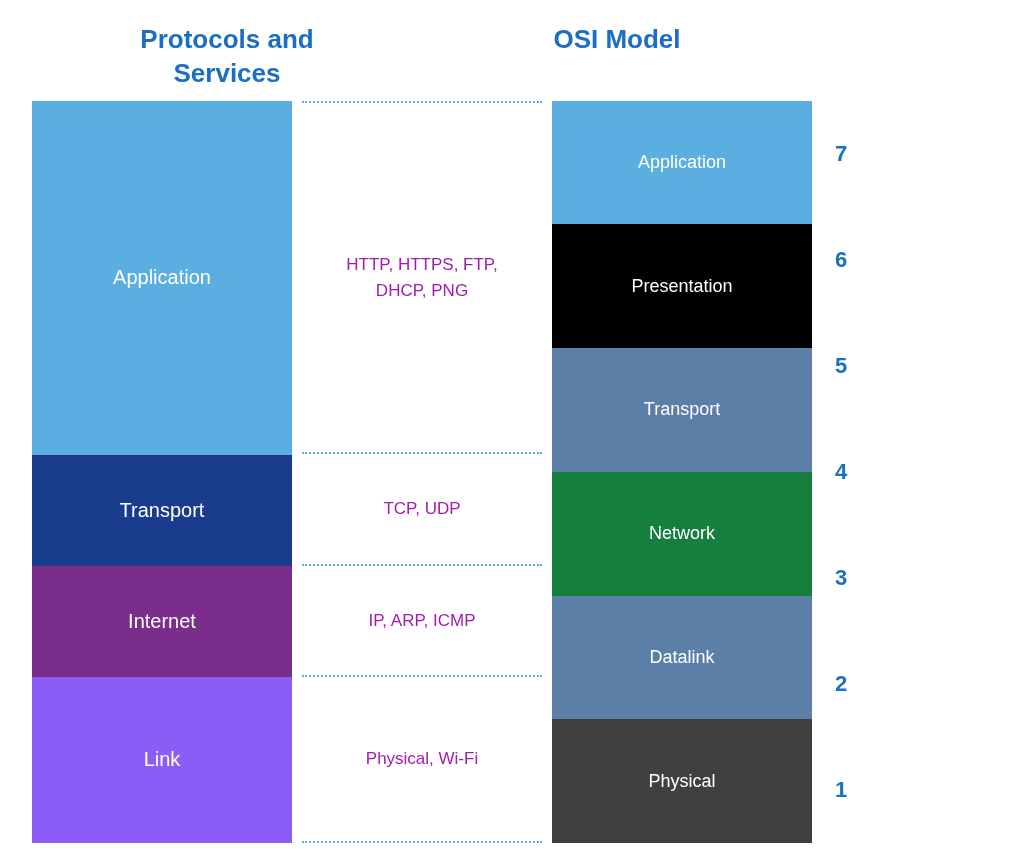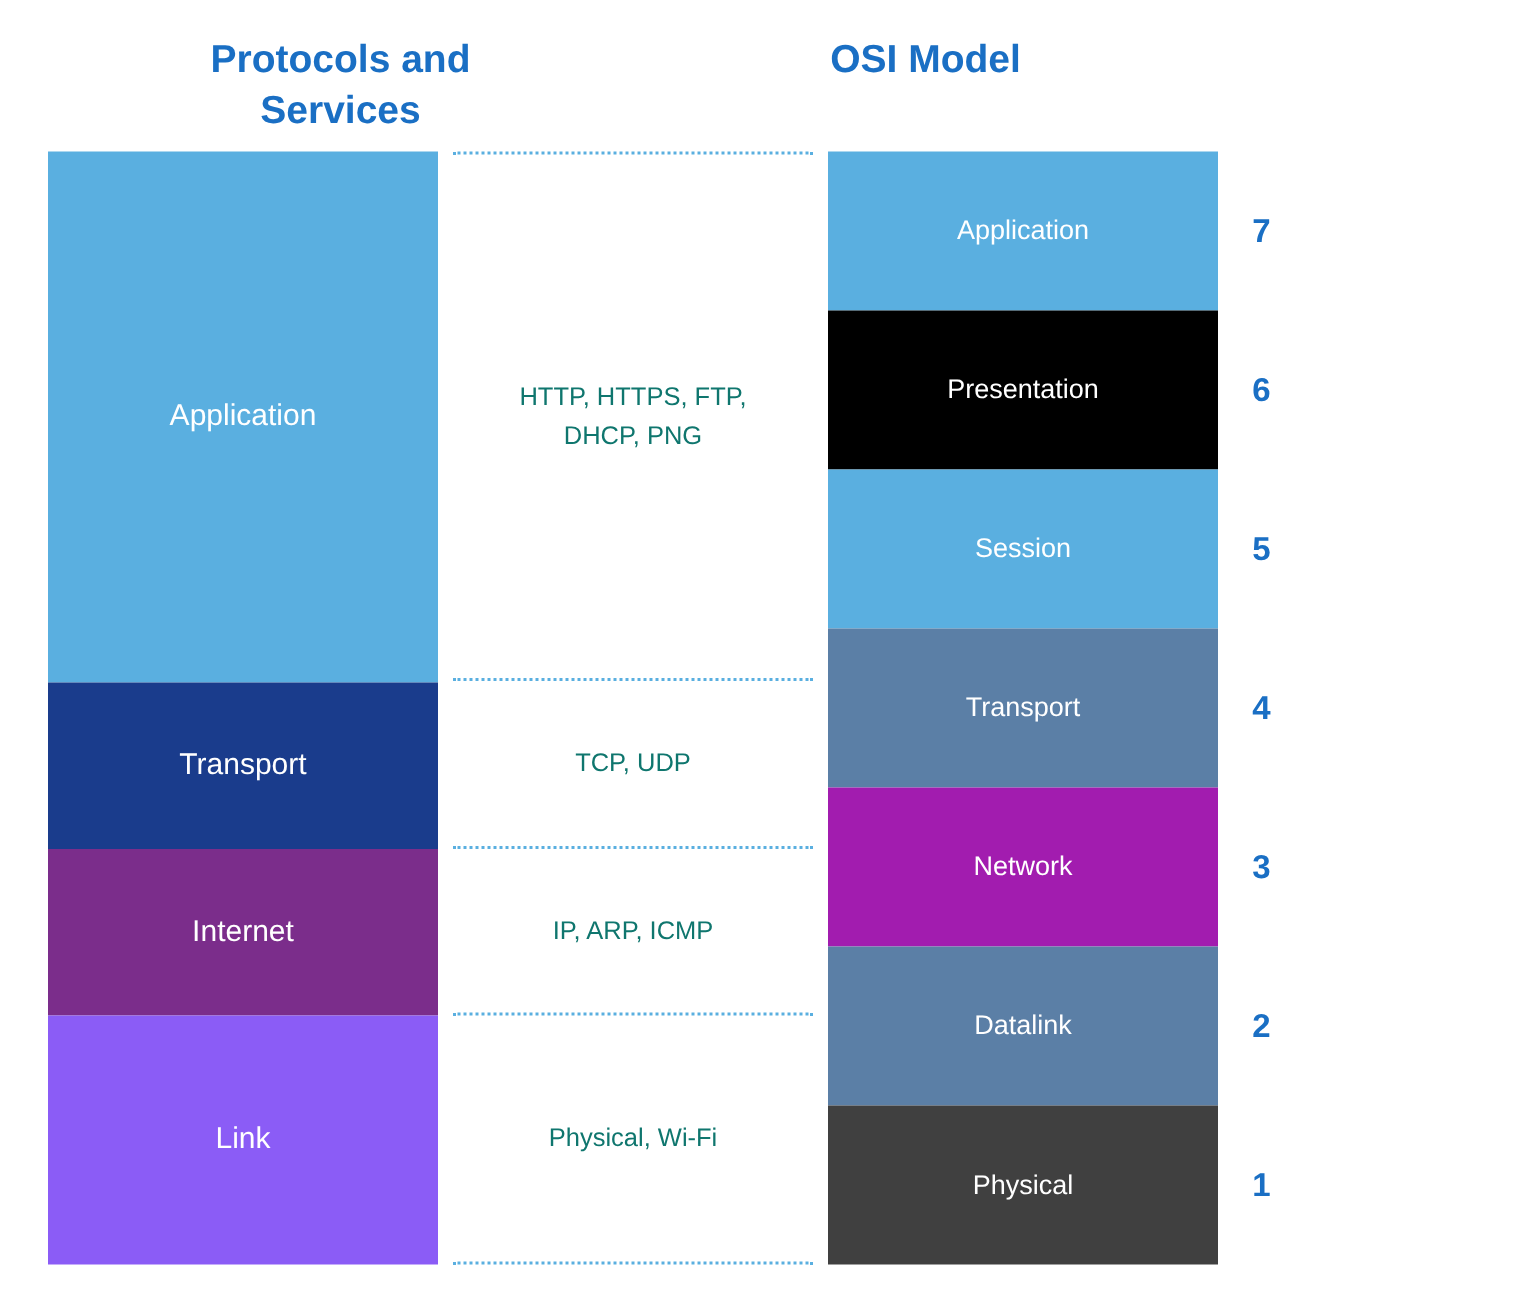--- a/index.html
+++ b/index.html
@@ -85,21 +85,21 @@
       padding: 0 10px;
     }
     .protocol-section {
       display: flex;
       flex-direction: column;
       align-items: center;
       justify-content: center;
     }
     .protocol-text {
       font-size: 17px;
-      color: #0f766e;
+      color: #a21caf;
       text-align: center;
       line-height: 1.5;
     }
     .dotted-line {
       width: 100%;
       border: none;
       border-top: 2px dotted #5aafe0;
       margin: 0;
     }
     .proto-app {
@@ -127,21 +127,21 @@
       justify-content: center;
       color: white;
       font-size: 18px;
       font-weight: 500;
       text-align: center;
     }
     .osi-7 { background: #5aafe0; flex: 1; }
     .osi-6 { background: #000000; flex: 1; }
     .osi-5 { background: #5aafe0; flex: 1; }
     .osi-4 { background: #5b7fa6; flex: 1; }
-    .osi-3 { background: #a21caf; flex: 1; }
+    .osi-3 { background: #15803d; flex: 1; }
     .osi-2 { background: #5b7fa6; flex: 1; }
     .osi-1 { background: #404040; flex: 1; }
     
     .numbers-col {
       width: 50px;
       display: flex;
       flex-direction: column;
       flex-shrink: 0;
       padding-left: 8px;
     }
@@ -202,23 +202,20 @@
       </div>
       <hr class="dotted-line">
     </div>
 
     <div class="osi-col">
       <div class="osi-layer osi-7">
         <span>Application</span>
       </div>
       <div class="osi-layer osi-6">
         <span>Presentation</span>
-      </div>
-      <div class="osi-layer osi-5">
-        <span>Session</span>
       </div>
       <div class="osi-layer osi-4">
         <span>Transport</span>
       </div>
       <div class="osi-layer osi-3">
         <span>Network</span>
       </div>
       <div class="osi-layer osi-2">
         <span>Datalink</span>
       </div>

